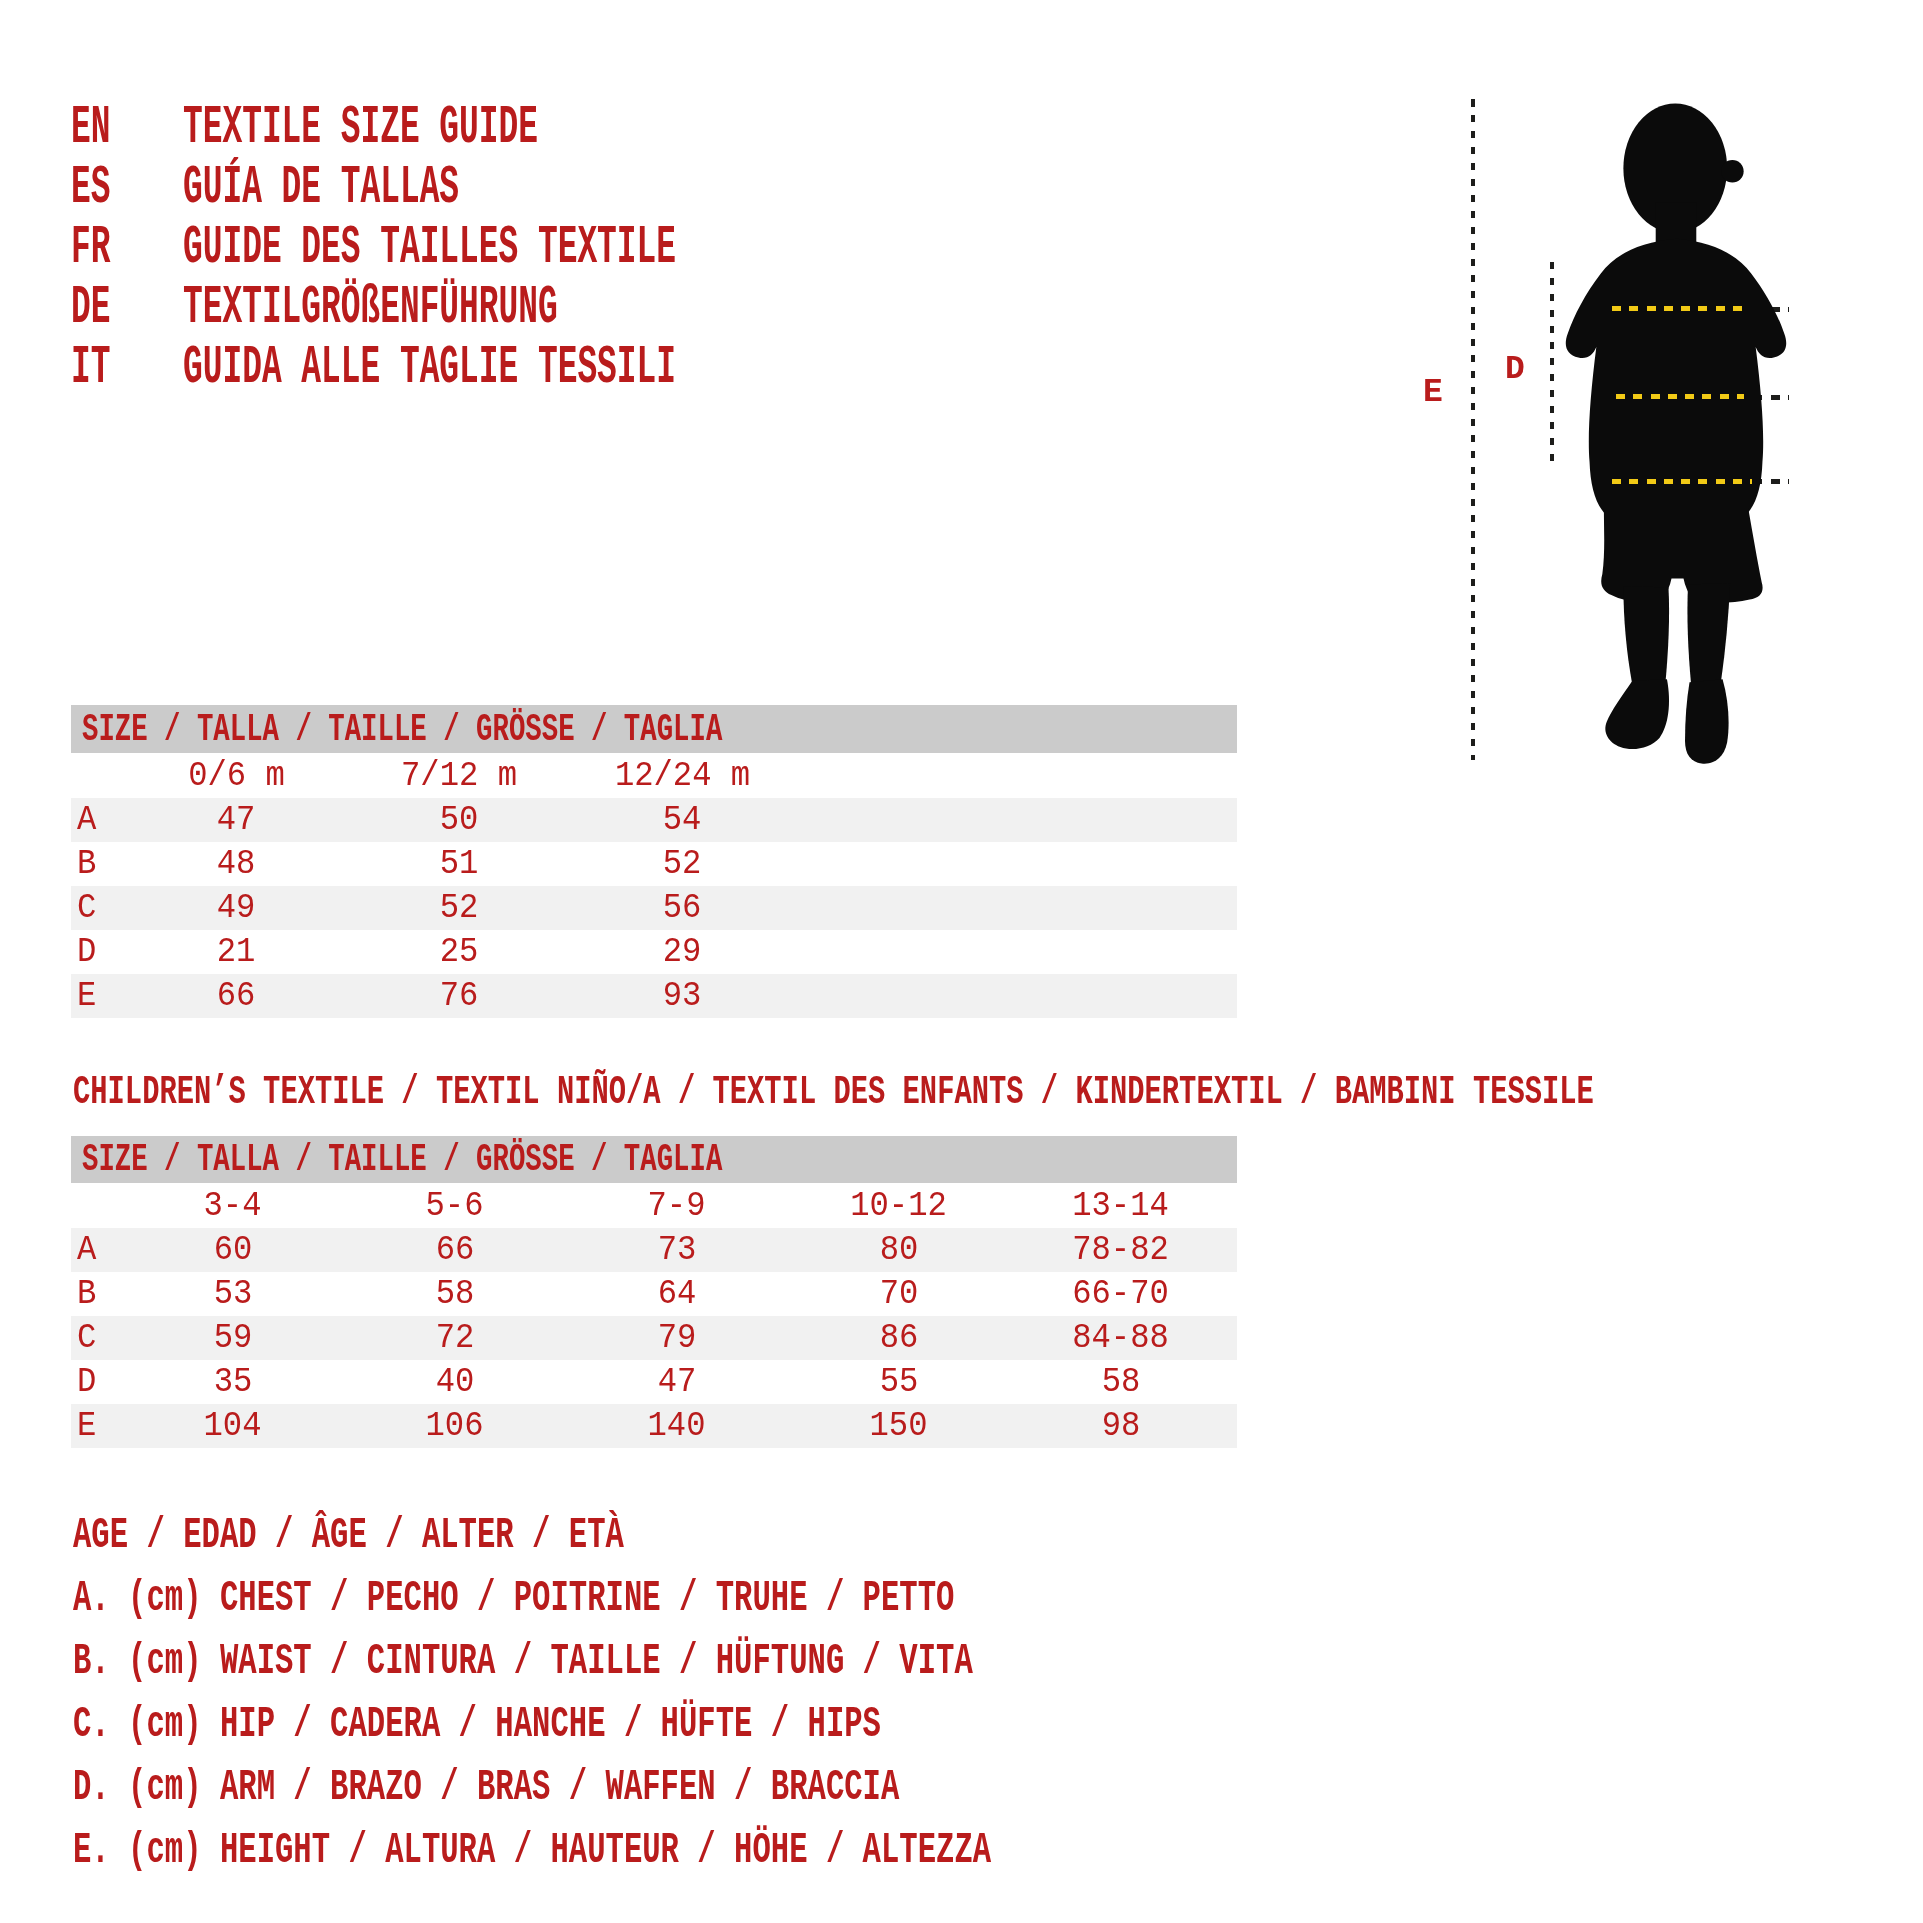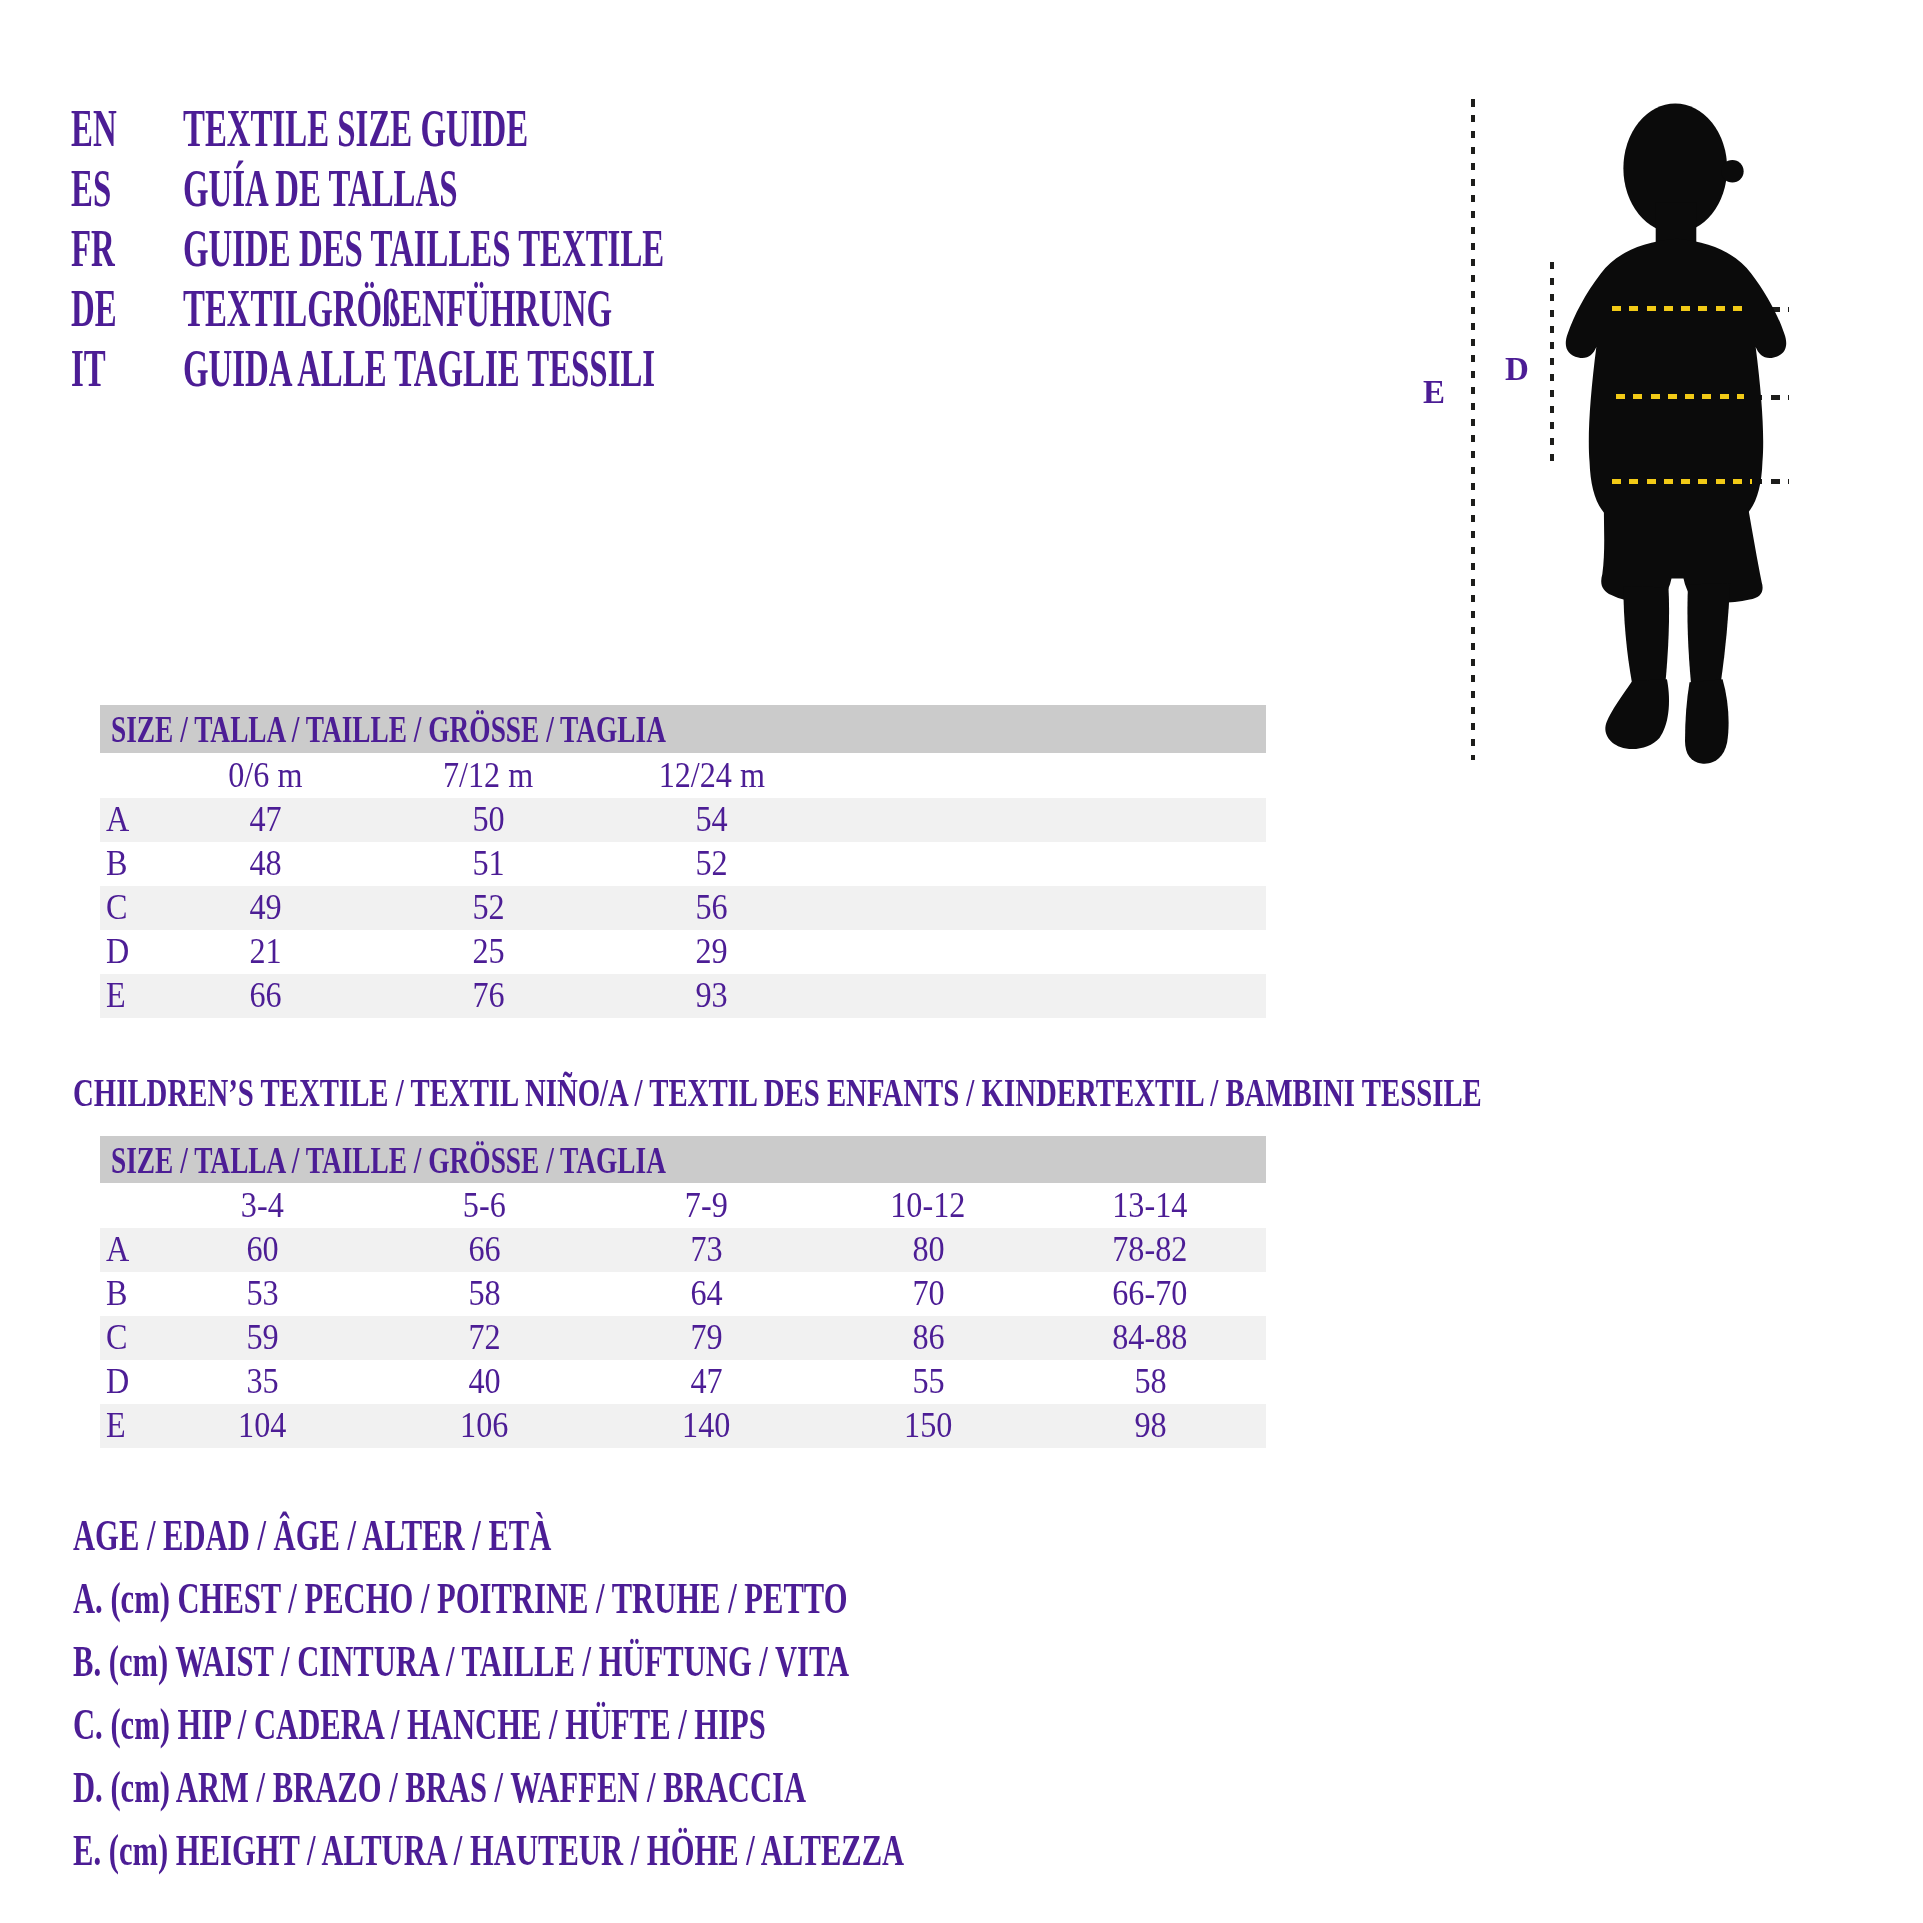--- a/index.html
+++ b/index.html
@@ -1,35 +1,35 @@
 <!DOCTYPE html>
 <html style="font-size:12px"><head>
 <meta charset="utf-8">
 <style>
   html,body{margin:0;padding:0;background:#ffffff;}
   .page{position:relative;width:1789px;height:1924px;background:#fff;overflow:hidden;
-        font-family:Liberation Serif, serif;color:#4c1d95;}
+        font-family:Liberation Mono, monospace;color:#b91c1c;}
 
   .cond{display:inline-block;white-space:nowrap;}
   .sx62{transform:scaleX(.62);transform-origin:0 50%;}
   .sx72l{transform:scaleX(.72);transform-origin:0 50%;}
   .sx68l{transform:scaleX(.68);transform-origin:0 50%;}
   .sx92c{transform:scaleX(.92);transform-origin:50% 50%;}
   .sx92l{transform:scaleX(.92);transform-origin:0 50%;}
 
   
   .hrow{position:absolute;left:71px;height:60px;line-height:60px;}
   .h-code{position:absolute;left:0;font-size:53px;font-weight:700;}
   .h-title{position:absolute;left:112px;font-size:53px;font-weight:700;}
 
   
   .sec-h{position:absolute;left:73px;font-size:40px;font-weight:700;line-height:42px;}
 
   
-  .tbl{position:absolute;left:71px;width:1166px;margin-left:29px;}
+  .tbl{position:absolute;left:71px;width:1166px;}
   .sizebar{background:#cbcbcb;display:flex;align-items:center;padding-left:11.3px;box-sizing:border-box;}
   .bar-label{font-size:38px;font-weight:700;}
   .trow{display:grid;align-items:center;}
   .babies .trow{grid-template-columns:54px 223px 223px 223px;}
   .children .trow{grid-template-columns:51px 222px 222px 222px 222px 222px;}
   .thead{height:45px;}
   .drow{height:44px;}
   .stripe{background:#f1f1f1;}
   .cell{text-align:center;}
   .cell-l{text-align:left;padding-left:6px;}

